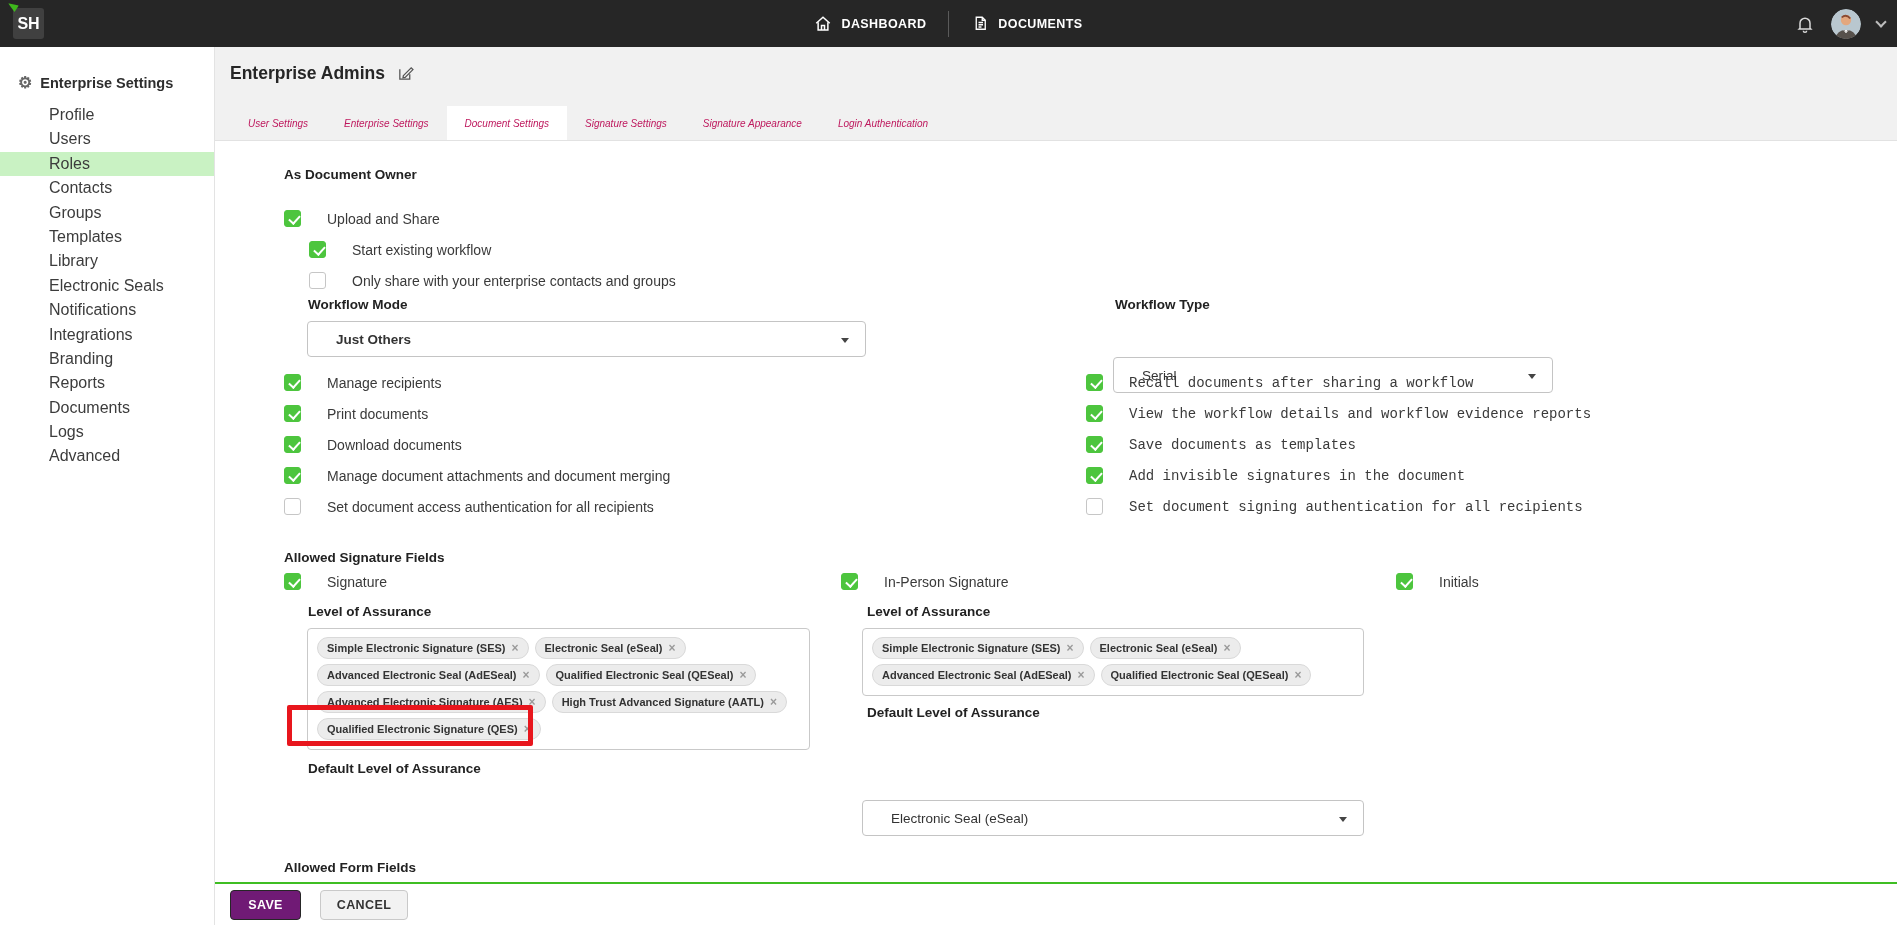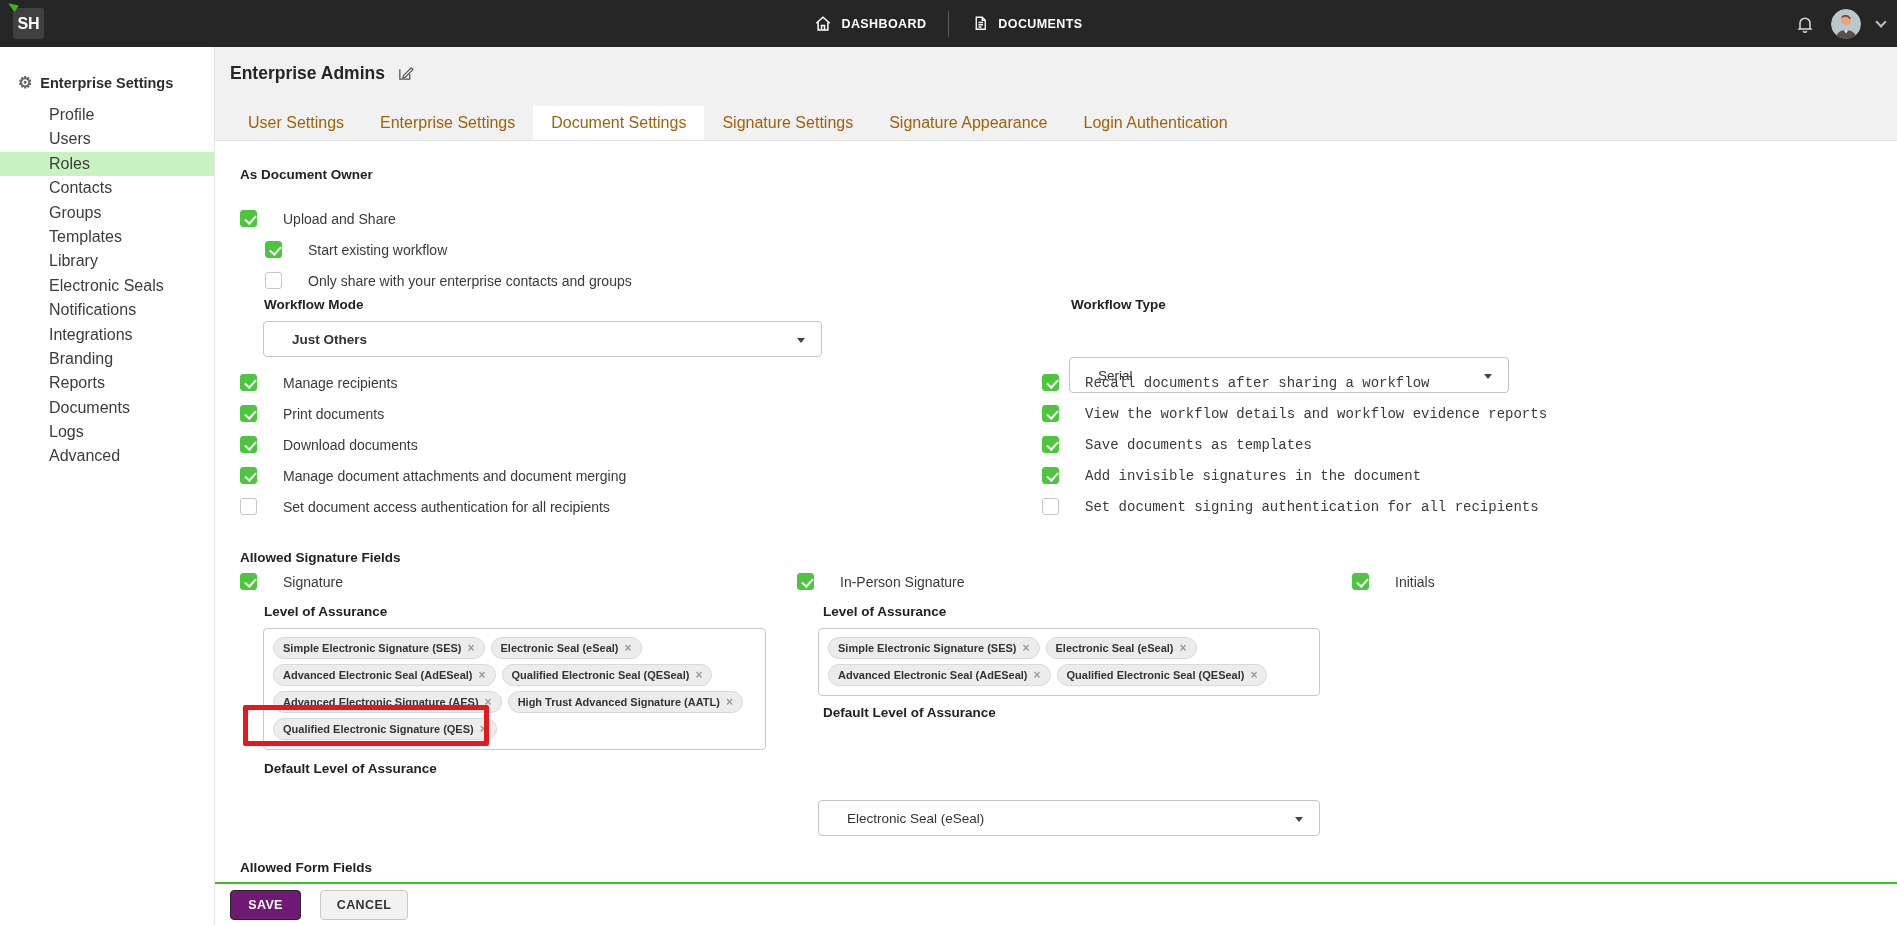--- a/index.html
+++ b/index.html
@@ -28,25 +28,25 @@
   .side-item { height:24.4px; line-height:24.4px; padding-left:49px; font-size:16px; color:#3c3c3c; cursor:pointer; white-space:nowrap; }
   .side-item.active { background:#c9f2c3; }
 
   
   .main { position:absolute; left:215px; top:47px; width:1682px; height:878px; background:#f1f1f1; }
   .page-title-row { position:absolute; left:15px; top:16px; display:flex; align-items:center; gap:12px; }
   .page-title { font-size:17.5px; font-weight:bold; color:#262626; }
   .edit-icon { cursor:pointer; display:flex; }
 
   .tabs { position:absolute; left:15px; top:59px; height:34px; display:flex; z-index:3; }
-  .tab { height:34px; display:flex; align-items:center; padding:0 18px; font-size:16px; color:#a16207; cursor:pointer; white-space:nowrap; }
+  .tab { height:34px; display:flex; align-items:center; padding:0 18px; font-size:10px; color:#be185d; cursor:pointer; white-space:nowrap;font-style:italic; }
   .tab.active { background:#fff; }
 
   .content { position:absolute; left:0; top:93px; width:1682px; height:742px; background:#fff; border-top:1px solid #e2e2e2; overflow:hidden; }
-  .abs { position:absolute; }
+  .abs { position:absolute;margin-left:44px; }
   .sec-header { font-size:13.5px; font-weight:bold; color:#222; white-space:nowrap; }
   .field-label { font-size:13.5px; font-weight:bold; color:#222; white-space:nowrap; }
 
   .check-row { height:31px; display:flex; align-items:center; gap:26px; }
   .checkbox { width:17px; height:17px; border:1px solid #c6c6c6; border-radius:3px; background:#fff; position:relative; flex:0 0 auto; cursor:pointer; }
   .checkbox.checked { background:#4dc53e; border-color:#4dc53e; }
   .checkbox.checked::after { content:""; position:absolute; left:5.5px; top:2px; width:5px; height:9px;
         border-right:2px solid #fff; border-bottom:2px solid #fff; transform:rotate(42deg); }
   .check-label { font-size:14px; color:#3a3a3a; white-space:nowrap; }
   .indent { margin-left:25px; }

